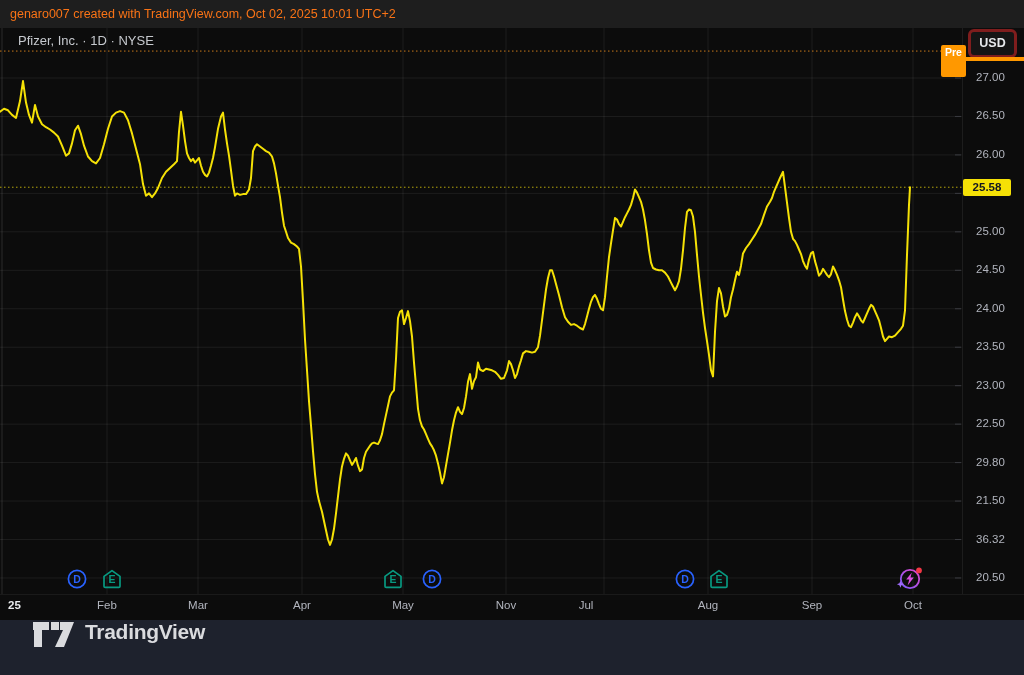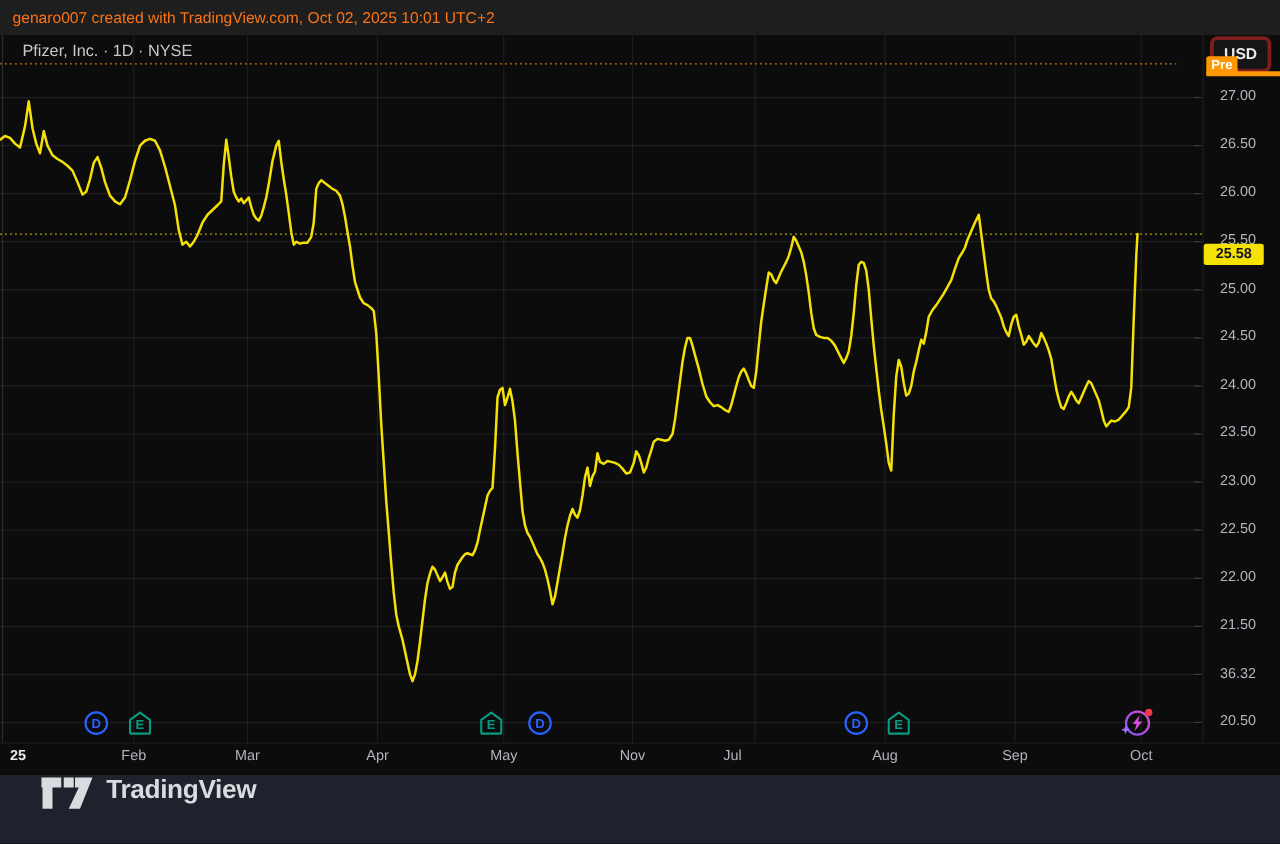--- a/index.html
+++ b/index.html
@@ -34,23 +34,23 @@
   #time-axis{position:absolute;left:0;top:595px;width:962px;height:25px;z-index:3;}
   .month-tick{position:absolute;top:4px;transform:translateX(-50%);font-size:11.5px;color:#b2b5be;}
   .month-tick.year{color:#e8eaed;font-weight:700;transform:none;left:8px;}
   
   #events-row{position:absolute;left:0;top:0;width:1024px;height:675px;z-index:3;pointer-events:none;}
   .event-marker{position:absolute;transform:translate(-50%,-50%);pointer-events:auto;}
   
   #currency-btn{position:absolute;left:968px;top:29px;width:43px;height:23px;z-index:5;
                 border:3px solid #7f1d1d;border-radius:6px;background:rgba(255,255,255,0.04);
                 color:#e7e9ec;font-size:12.5px;font-weight:600;text-align:center;line-height:23px;}
-  #pre-badge{position:absolute;left:941px;top:45px;width:25px;height:15px;background:#ff9800;
+  #pre-badge{position:absolute;left:941px;top:45px;width:25px;height:32px;background:#ff9800;
              color:#fff;font-size:10.5px;font-weight:700;text-align:center;line-height:15px;
-             border-radius:2px;z-index:5;margin-left:24px;}
+             border-radius:2px;z-index:5;}
   #pre-axis-bar{position:absolute;left:965px;top:57px;width:59px;height:4px;background:#ff9800;z-index:5;}
   
   #footer{position:absolute;left:0;top:620px;width:1024px;height:55px;background:#1e222d;
           display:flex;padding-left:33px;box-sizing:border-box;z-index:6;}
   #footer-brand{color:#dadbde;font-size:21px;font-weight:700;letter-spacing:-0.3px;margin-left:10px;}
 </style>
 </head>
 <body>
 
 <div id="stage">
@@ -106,32 +106,32 @@
     <span>genaro007 created with TradingView.com, Oct 02, 2025 10:01 UTC+2</span>
   </div>
 
   <div id="symbol-line">Pfizer, Inc. · 1D · NYSE</div>
 
   <div id="currency-btn">USD</div>
   <div id="pre-badge">Pre</div>
   <div id="pre-axis-bar"></div>
 
   <div id="price-axis">
-    <div id="price-badge" style="top: 150.726px; margin-top: 16px;">25.58</div>
+    <div id="price-badge" style="top: 150.726px;">25.58</div>
   <div class="price-tick" style="top: 43px;">27.00</div>
       <div class="price-tick" style="top: 81.46px;">26.50</div>
       <div class="price-tick" style="top: 119.92px;">26.00</div>
       <div class="price-tick" style="top: 158.38px;">25.50</div>
       <div class="price-tick" style="top: 196.84px;">25.00</div>
       <div class="price-tick" style="top: 235.3px;">24.50</div>
       <div class="price-tick" style="top: 273.76px;">24.00</div>
       <div class="price-tick" style="top: 312.22px;">23.50</div>
       <div class="price-tick" style="top: 350.68px;">23.00</div>
       <div class="price-tick" style="top: 389.14px;">22.50</div>
-      <div class="price-tick" style="top: 427.6px;">22.00</div>
+      <div class="price-tick" style="top: 427.6px;">29.80</div>
       <div class="price-tick" style="top: 466.06px;">21.50</div>
       <div class="price-tick" style="top: 504.52px;">36.32</div>
       <div class="price-tick" style="top: 542.98px;">20.50</div>
     </div>
 
   <div id="time-axis">
       <div class="month-tick year">25</div>
       <div class="month-tick" style="left: 107px;">Feb</div>
       <div class="month-tick" style="left: 198px;">Mar</div>
       <div class="month-tick" style="left: 302px;">Apr</div>

